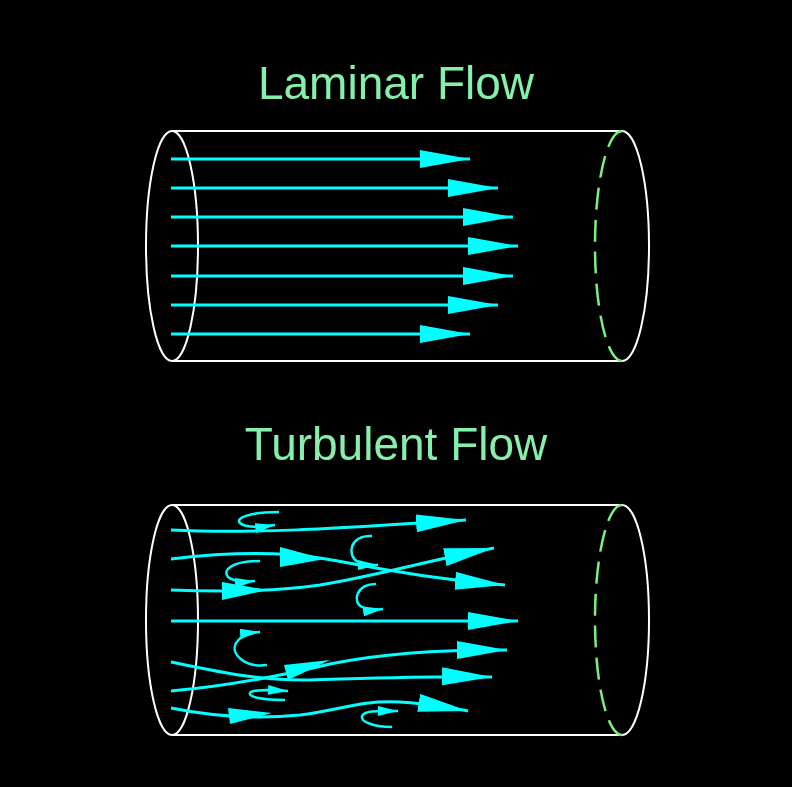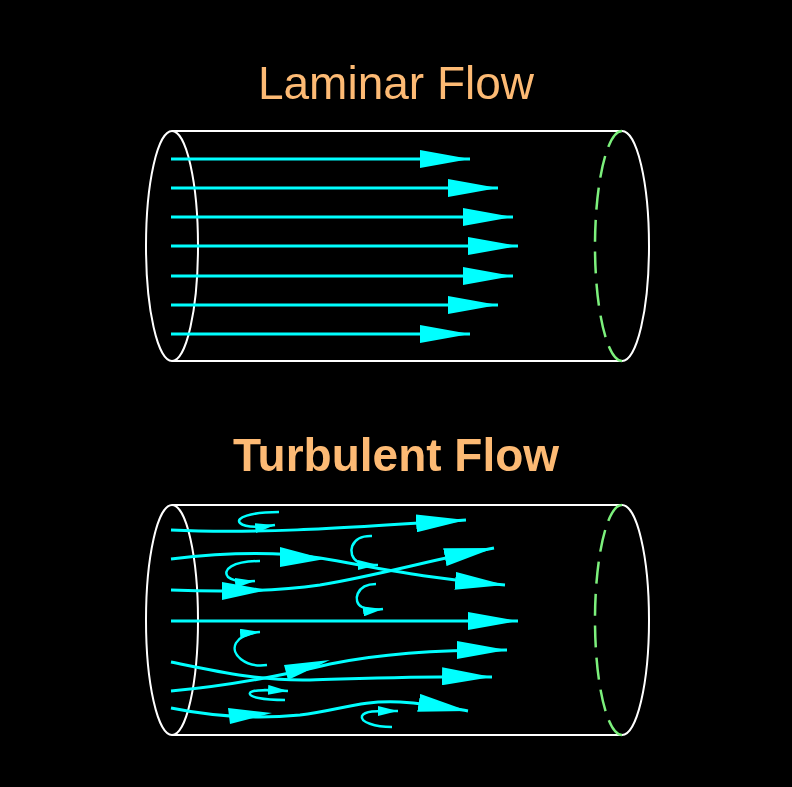--- a/index.html
+++ b/index.html
@@ -1,19 +1,19 @@
 <!DOCTYPE html>
 <html><head>
   <meta charset="utf-8">
   <style>
     html, body { margin: 0; padding: 0; background: #000; }
     body { width: 792px; height: 787px; position: relative; overflow: hidden; font-family: "Liberation Sans", sans-serif; }
-    .title { position: absolute; left: 0; width: 792px; text-align: center; color: #fdba74; font-size: 46px; line-height: 1; }
+    .title { position: absolute; left: 0; width: 792px; text-align: center; color: #86efac; font-size: 46px; line-height: 1; }
     #title-laminar { top: 60px; }
-    #title-turbulent { top: 432px; font-weight: bold; }
+    #title-turbulent { top: 421px; }
     svg { position: absolute; left: 0; top: 0; }
   </style>
 </head>
 <body>
 
 <div class="title" id="title-laminar">Laminar Flow</div>
 <div class="title" id="title-turbulent">Turbulent Flow</div>
 
 <svg width="792" height="787" viewBox="0 0 792 787">
   <defs>

